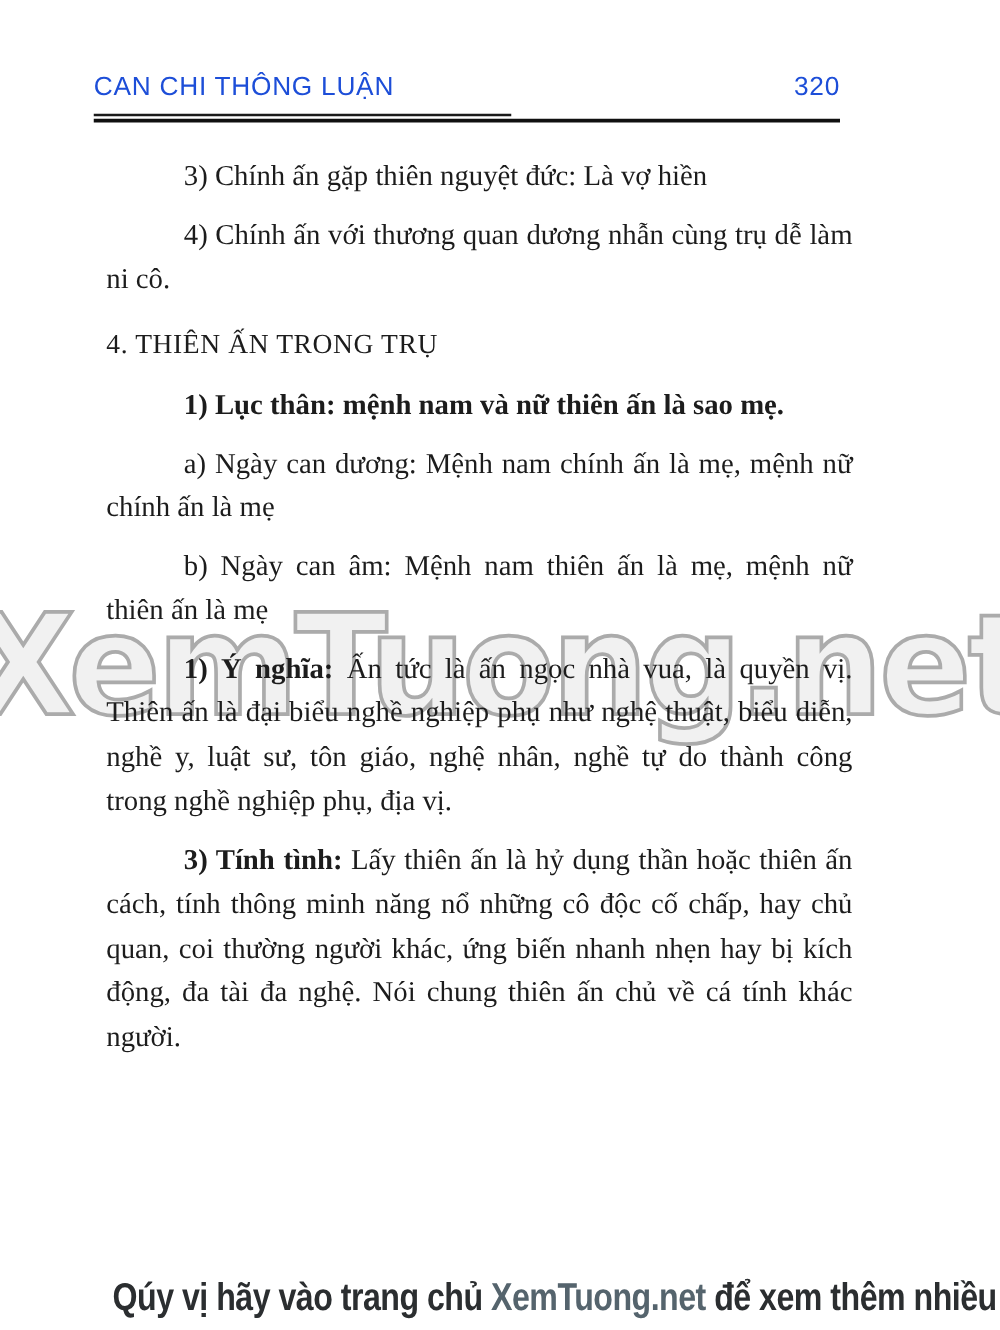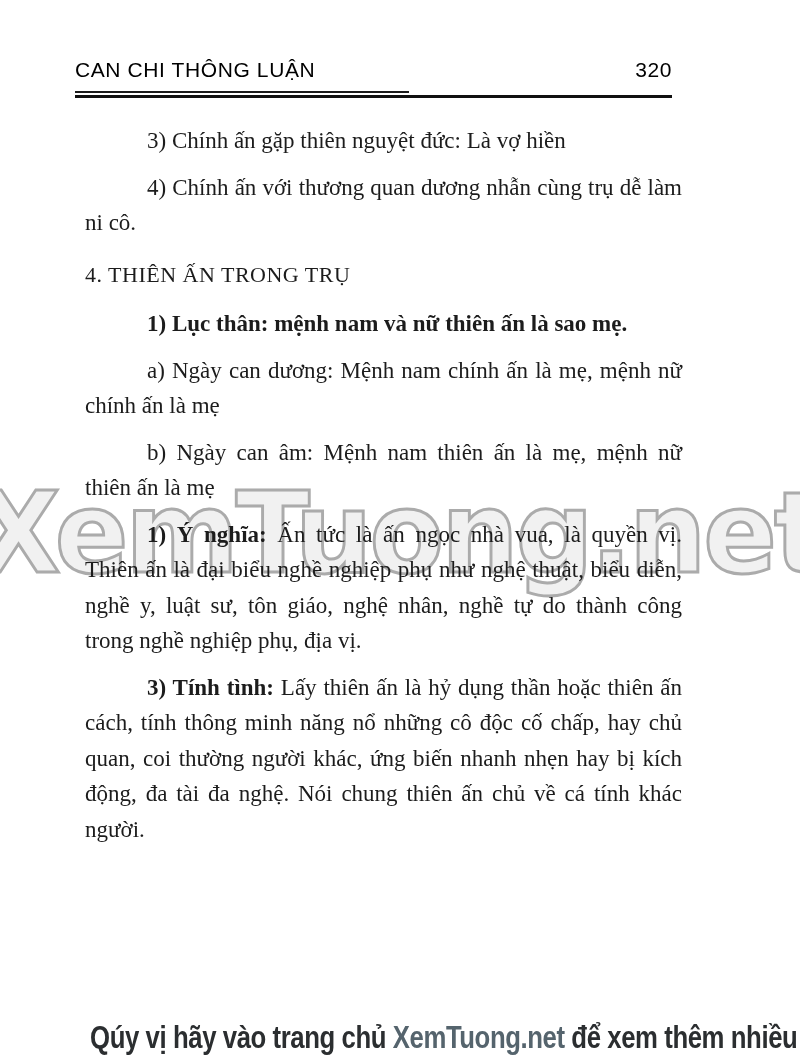--- a/index.html
+++ b/index.html
@@ -10,21 +10,21 @@
     overflow:hidden;
     font-family:"Liberation Serif", serif;
     color:#1c1c1c;
   }
   
   .header{
     position:relative;z-index:2;
     margin:58px 128px 0 75px;
     display:flex;justify-content:space-between;align-items:baseline;
     font-family:"Liberation Sans", sans-serif;
-    font-size:21px;letter-spacing:.6px;color:#000000;
+    font-size:21px;letter-spacing:.6px;color:#1d4ed8;
   }
   .header-rule{position:relative;margin:9px 128px 0 75px;height:8px;}
   .header-rule .thin{position:absolute;top:0;left:0;width:56%;height:2px;background:#1b1b1b;}
   .header-rule .thick{position:absolute;top:4px;left:0;width:100%;height:2.5px;background:#101010;}
   
   .content{
     position:relative;z-index:2;
     margin:24px 118px 0 85px;
     font-size:23px;line-height:35.5px;
     text-align:justify;

